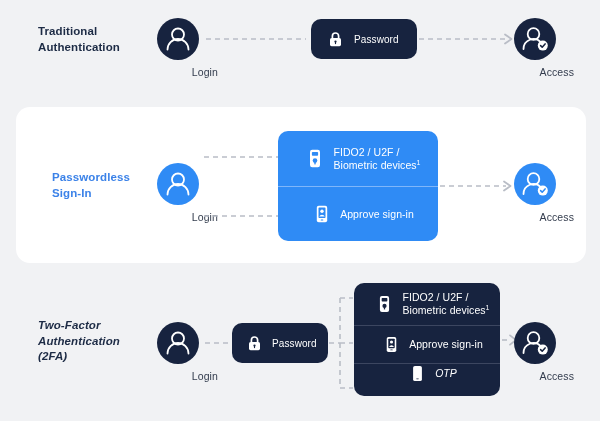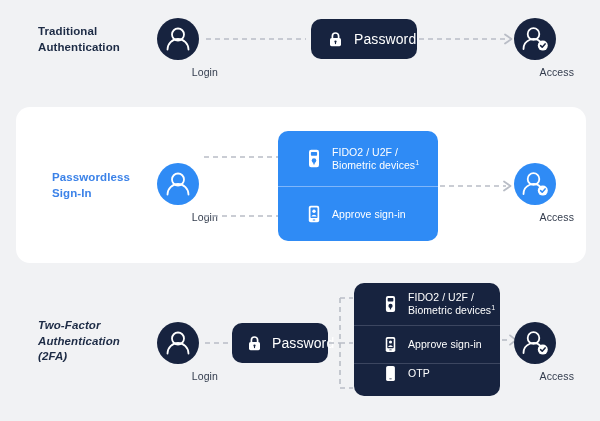--- a/index.html
+++ b/index.html
@@ -69,38 +69,39 @@
   .pill {
     position: absolute;
     background: #17233f;
     border-radius: 10px;
     display: flex;
     align-items: center;
     box-sizing: border-box;
   }
   .pill-text {
     color: #ffffff;
-    font-size: 14px;
+    font-size: 10px;
     letter-spacing: 0.1px;
   }
 
   .method-card {
     position: absolute;
     border-radius: 10px;
     overflow: hidden;
     box-sizing: border-box;
   }
   .method-card.navy { background: #17233f; }
   .method-card.blue { background: #2f8bf5; }
 
   .method-row {
     display: flex;
     align-items: center;
     box-sizing: border-box;
-    padding-left: 28px;
+    padding-left: 12px;
+    justify-content: center;
   }
   .method-card.navy .method-row + .method-row {
     border-top: 1px solid #3c4660;
   }
   .method-card.blue .method-row + .method-row {
     border-top: 1px solid #7fb6fa;
   }
   .method-label {
     color: #ffffff;
     font-size: 10.5px;
@@ -304,21 +305,21 @@
         <svg width="11" height="17" viewBox="0 0 12 18">
           <rect x="0.8" y="0.8" width="10.4" height="16.4" rx="1.9" fill="#ffffff"></rect>
           <rect x="2.5" y="2.6" width="7" height="10.5" rx="0.8" fill="#17233f"></rect>
           <circle cx="6" cy="6.2" r="1.7" fill="#ffffff"></circle>
           <path d="M3.3 11.6a2.9 2.9 0 0 1 5.4 0z" fill="#ffffff"></path>
           <rect x="4.6" y="14.5" width="2.8" height="0.9" rx="0.45" fill="#17233f"></rect>
         </svg>
       </span>
       <span class="method-label">Approve sign-in</span>
     </div>
-    <div class="method-row" style="height:20px;">
+    <div class="method-row" style="height:20px;font-style:italic;">
       <span class="icon-slot">
         <svg width="11" height="17" viewBox="0 0 12 18">
           <rect x="1.2" y="0.8" width="9.6" height="16.4" rx="2" fill="#ffffff"></rect>
           <rect x="4.6" y="14.4" width="2.8" height="0.9" rx="0.45" fill="#17233f"></rect>
         </svg>
       </span>
       <span class="method-label">OTP</span>
     </div>
   </div>
 

